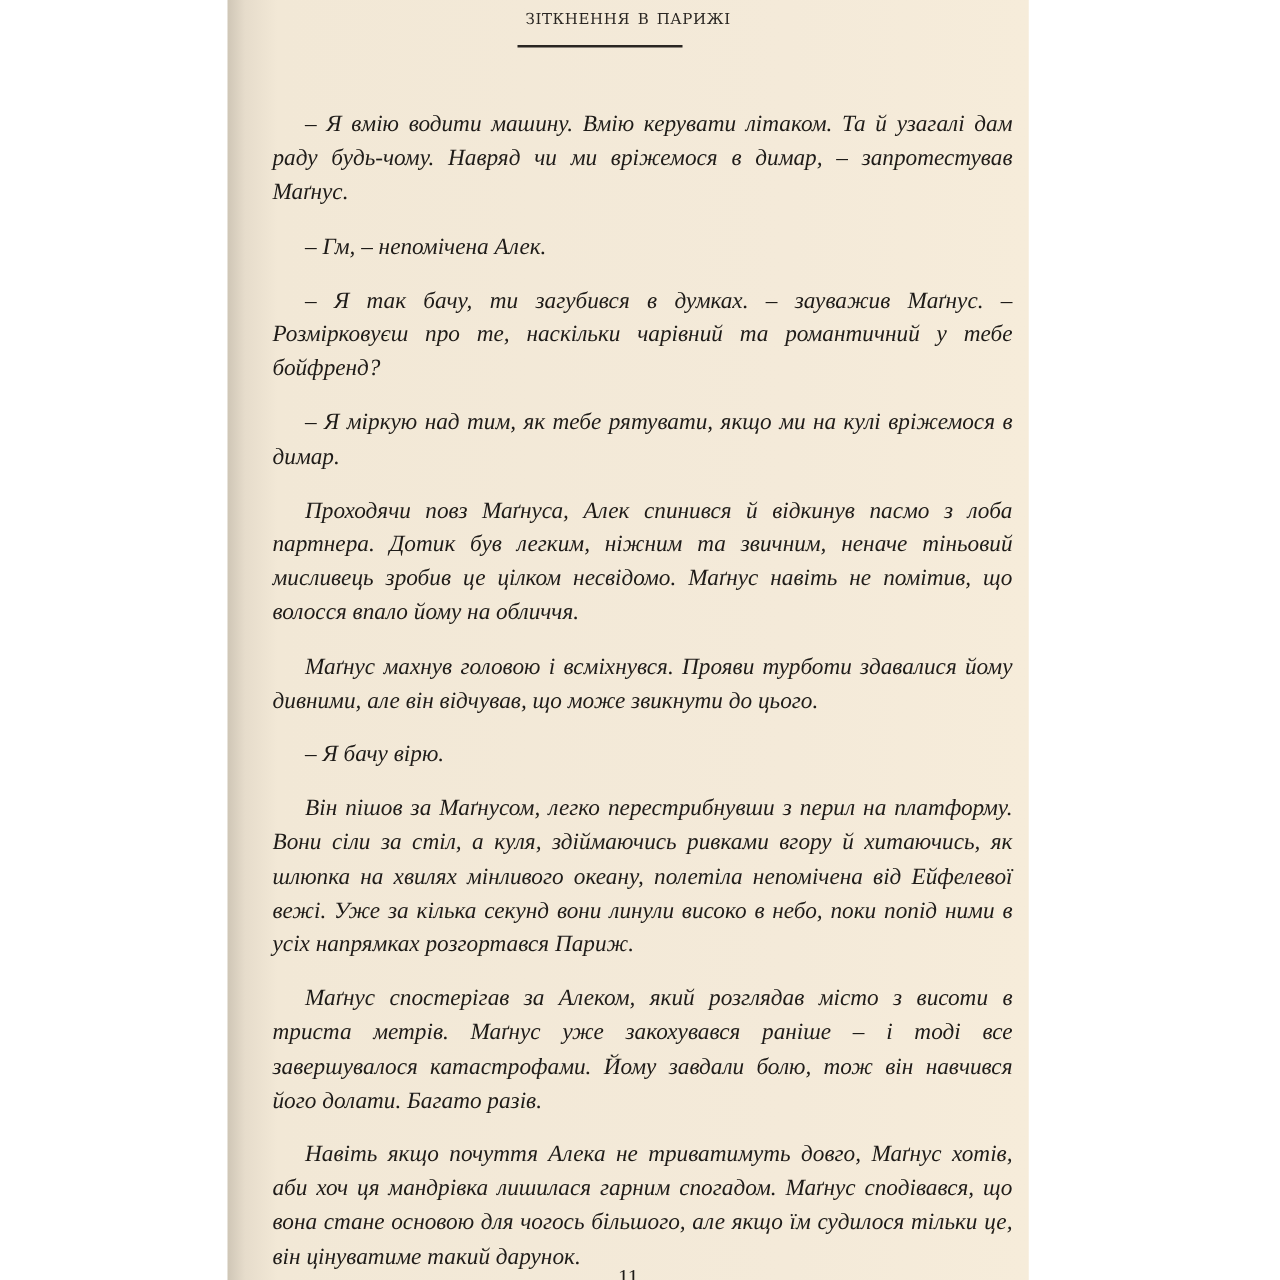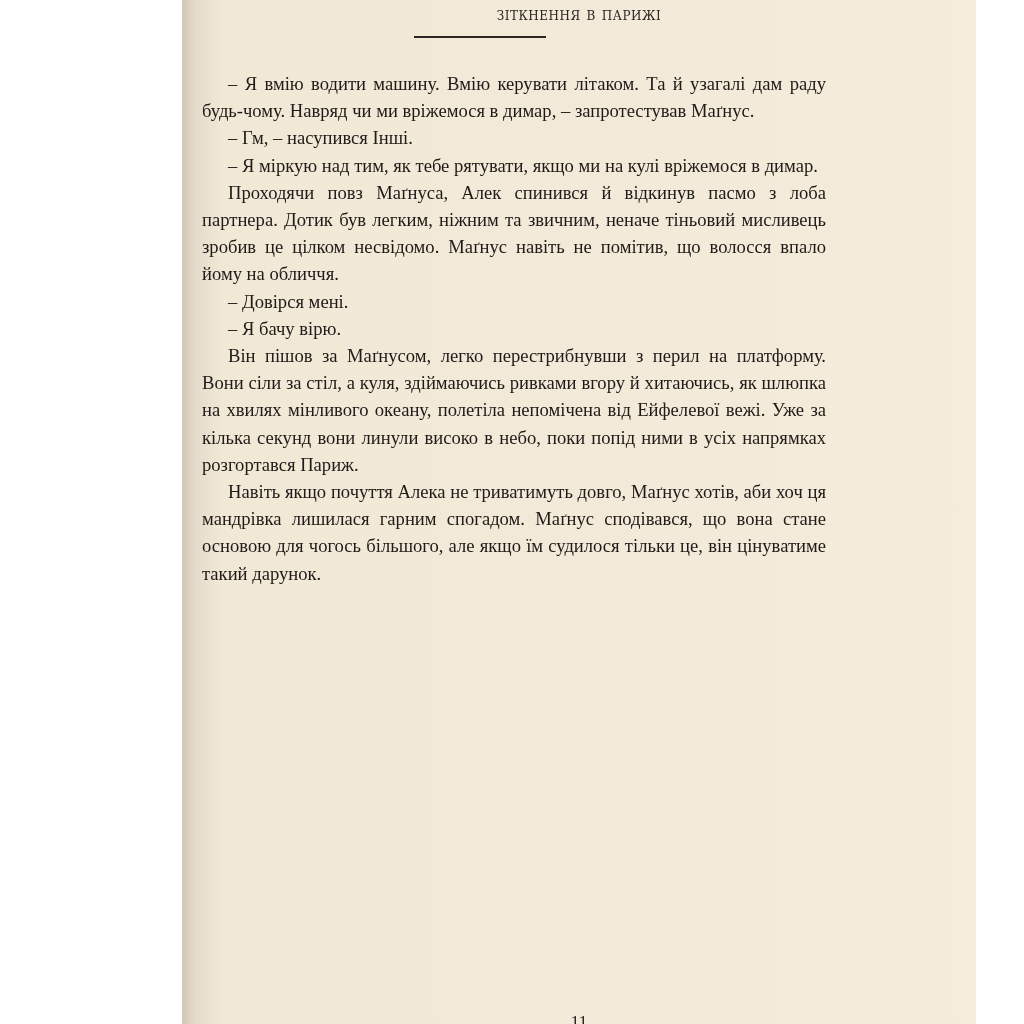--- a/index.html
+++ b/index.html
@@ -1,54 +1,56 @@
 <!DOCTYPE html>
 <html><head>
 <meta charset="utf-8">
 <style>
   html, body { margin:0; padding:0; }
   body {
     width:1024px; height:1024px; background:#ffffff; position:relative; overflow:hidden;
   }
   .page {
-    position:absolute; left:182px; top:0; width:794px; height:1024px;
+    position:absolute; left:182px; top:0; width:641px; height:1024px;
     background: linear-gradient(to right, #cfc6b6 0px, #e6dccb 14px, #f2e8d6 40px, #f4ead9 70%, #f6ecda 100%);
   }
   .running-head {
     position:absolute; top:4px; left:0; width:100%; text-align:center;
     font-family:"DejaVu Serif", serif; font-size:17px; letter-spacing:0.5px;
     color:#2a2622; font-variant:small-caps;
   }
   .head-rule {
     position:absolute; top:36px; left:232px; width:132px; height:2px; background:#2a2622;
   }
   .body-text {
     position:absolute; top:70px; left:20px; width:624px;
     font-family:"Liberation Serif", serif; font-size:18.6px; line-height:27.2px;
     color:#1e1b18; text-align:justify;
   }
-  .body-text p { margin:0; text-indent:26px; }
+  .body-text p { margin:16px; text-indent:26px;font-style:italic; }
   .folio {
     position:absolute; top:1012px; left:0; width:100%; text-align:center;
     font-family:"Liberation Serif", serif; font-size:17px; color:#1e1b18;
   }
 </style>
 </head>
 <body>
 
 <div class="page">
   <div class="running-head">зіткнення в парижі</div>
   <div class="head-rule"></div>
 
   <div class="body-text">
     <p>– Я вмію водити машину. Вмію керувати літаком. Та й узагалі дам раду будь-чому. Навряд чи ми вріжемося в димар, – запротестував Маґнус.</p>
-    <p>– Гм, – насупився Інші.</p>
+    <p>– Гм, – непомічена Алек.</p>
+    <p>– Я так бачу, ти загубився в думках. – зауважив Маґнус. – Розмірковуєш про те, наскільки чарівний та романтичний у тебе бойфренд?</p>
     <p>– Я міркую над тим, як тебе рятувати, якщо ми на кулі вріжемося в димар.</p>
     <p>Проходячи повз Маґнуса, Алек спинився й відкинув пасмо з лоба партнера. Дотик був легким, ніжним та звичним, неначе тіньовий мисливець зробив це цілком несвідомо. Маґнус навіть не помітив, що волосся впало йому на обличчя.</p>
-    <p>– Довірся мені.</p>
+    <p>Маґнус махнув головою і всміхнувся. Прояви турботи здавалися йому дивними, але він відчував, що може звикнути до цього.</p>
     <p>– Я бачу вірю.</p>
     <p>Він пішов за Маґнусом, легко перестрибнувши з перил на платформу. Вони сіли за стіл, а куля, здіймаючись ривками вгору й хитаючись, як шлюпка на хвилях мінливого океану, полетіла непомічена від Ейфелевої вежі. Уже за кілька секунд вони линули високо в небо, поки попід ними в усіх напрямках розгортався Париж.</p>
+    <p>Маґнус спостерігав за Алеком, який розглядав місто з висоти в триста метрів. Маґнус уже закохувався раніше – і тоді все завершувалося катастрофами. Йому завдали болю, тож він навчився його долати. Багато разів.</p>
     <p>Навіть якщо почуття Алека не триватимуть довго, Маґнус хотів, аби хоч ця мандрівка лишилася гарним спогадом. Маґнус сподівався, що вона стане основою для чогось більшого, але якщо їм судилося тільки це, він цінуватиме такий дарунок.</p>
 
   </div>
 
   <div class="folio">11</div>
 </div>
 
 </body></html>

